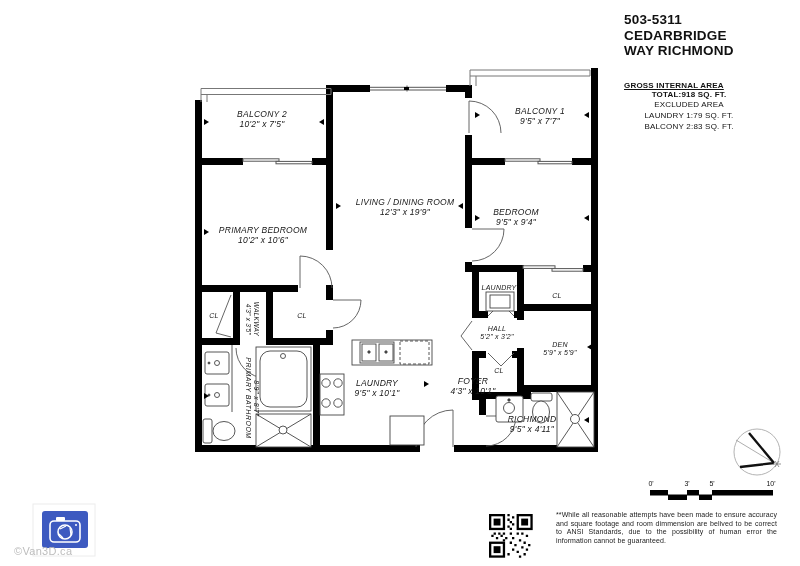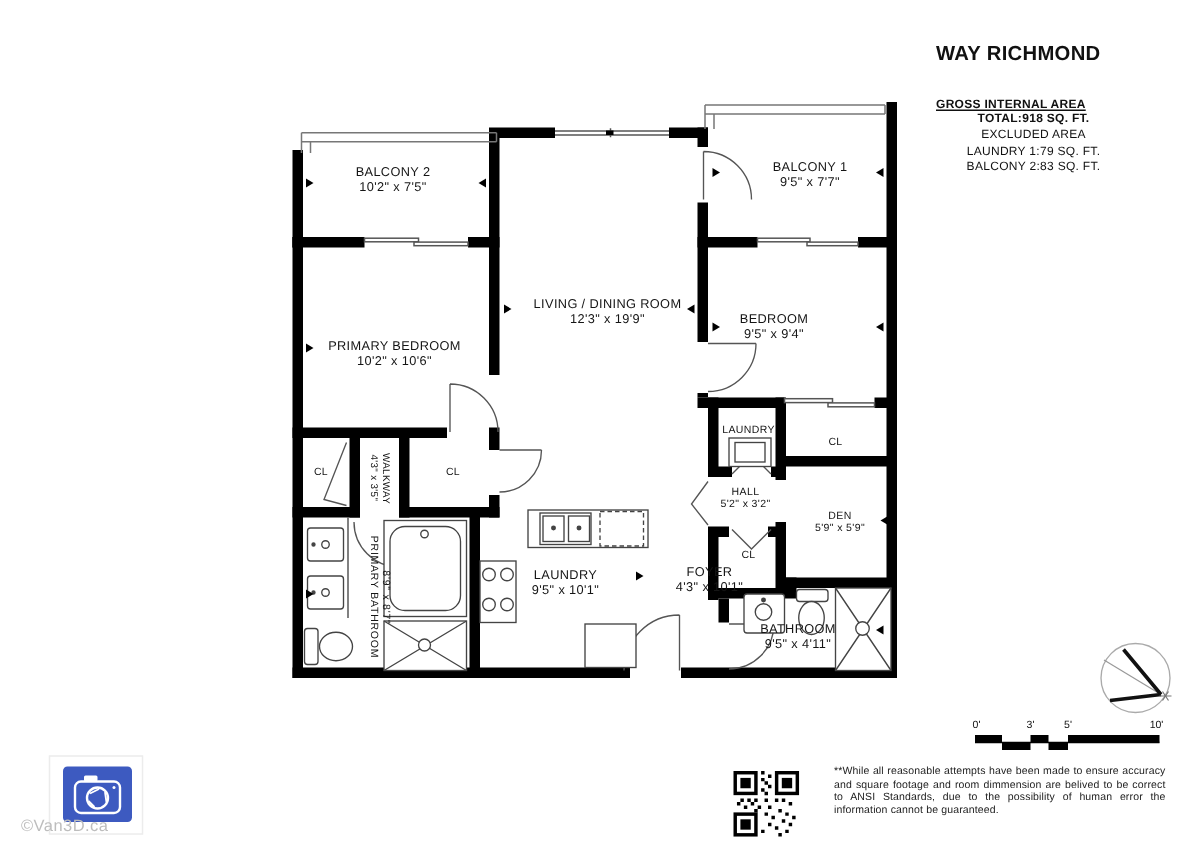--- a/index.html
+++ b/index.html
@@ -1,20 +1,20 @@
 <!DOCTYPE html>
 <html><head>
 <meta charset="utf-8">
 <style>
   html,body{margin:0;padding:0;background:#fff;}
   body{width:800px;height:566px;position:relative;overflow:hidden;
        font-family:"Liberation Sans",sans-serif;color:#111;}
   svg{position:absolute;left:0;top:0;}
   .lbl{position:absolute;transform:translate(-50%,-50%);text-align:center;
-       font-size:8.5px;line-height:10px;letter-spacing:.25px;color:#151515;white-space:nowrap;}
+       font-size:8.5px;line-height:10px;letter-spacing:.25px;color:#151515;white-space:nowrap;font-style:italic;}
   .lbl span{display:block;}
   .sm{font-size:7px;line-height:8.2px;}
   .vert{writing-mode:vertical-lr;}
   .vertrl{writing-mode:vertical-rl;}
   .vert span,.vertrl span{display:block;}
   .hdr{position:absolute;left:624px;top:12px;width:154px;}
   .hdr .title{font-size:13.5px;font-weight:bold;line-height:15.5px;letter-spacing:.2px;}
   .gross{font-size:8px;font-weight:bold;text-decoration:underline;margin-top:22px;letter-spacing:.2px;}
   .hrow{display:flex;justify-content:center;width:130px;font-size:8px;line-height:10.8px;letter-spacing:.2px;}
   .b{font-weight:bold;}
@@ -205,21 +205,21 @@
     <rect x="56" y="517" width="9" height="4" rx="1" fill="#fff"></rect>
     <rect x="50" y="521" width="30" height="21" rx="4" fill="none" stroke="#fff" stroke-width="1.6"></rect>
     <circle cx="65" cy="532" r="7" fill="none" stroke="#fff" stroke-width="1.6"></circle>
     <path d="M60,529 L66,526 M70,528 L71,535 M63,538 L59,534" stroke="#fff" stroke-width="1.2" fill="none"></path>
     <circle cx="76" cy="525" r="1" fill="#fff"></circle>
   </g>
 </svg>
 
 <div class="hdr">
   <div class="title">
-    <br>
+    <span>503-5311 CEDARBRIDGE</span><br>
     <span>WAY RICHMOND</span>
   </div>
   <div class="gross">GROSS INTERNAL AREA</div>
   <div class="hrow b">
     <span>TOTAL:</span>
     <span>918 SQ. FT.</span>
   </div>
   <div class="hrow">
     <span>EXCLUDED AREA</span>
   </div>
@@ -266,21 +266,21 @@
 </div>
 <div class="lbl" style="left:377px;top:388px">
   <span>LAUNDRY</span>
   <span>9'5" x 10'1"</span>
 </div>
 <div class="lbl" style="left:473px;top:386px">
   <span>FOYER</span>
   <span>4'3" x 10'1"</span>
 </div>
 <div class="lbl" style="left:532px;top:424px">
-  <span>BATHROOM</span>
+  <span>RICHMOND</span>
   <span>9'5" x 4'11"</span>
 </div>
 <div class="lbl sm vert" style="left:252px;top:398px;letter-spacing:.5px">
   <span>PRIMARY BATHROOM</span>
   <span>8'9" x 8'7"</span>
 </div>
 <div class="lbl sm vertrl" style="left:252px;top:319px;font-size:6.5px">
   <span>WALKWAY</span>
   <span>4'3" x 3'5"</span>
 </div>

